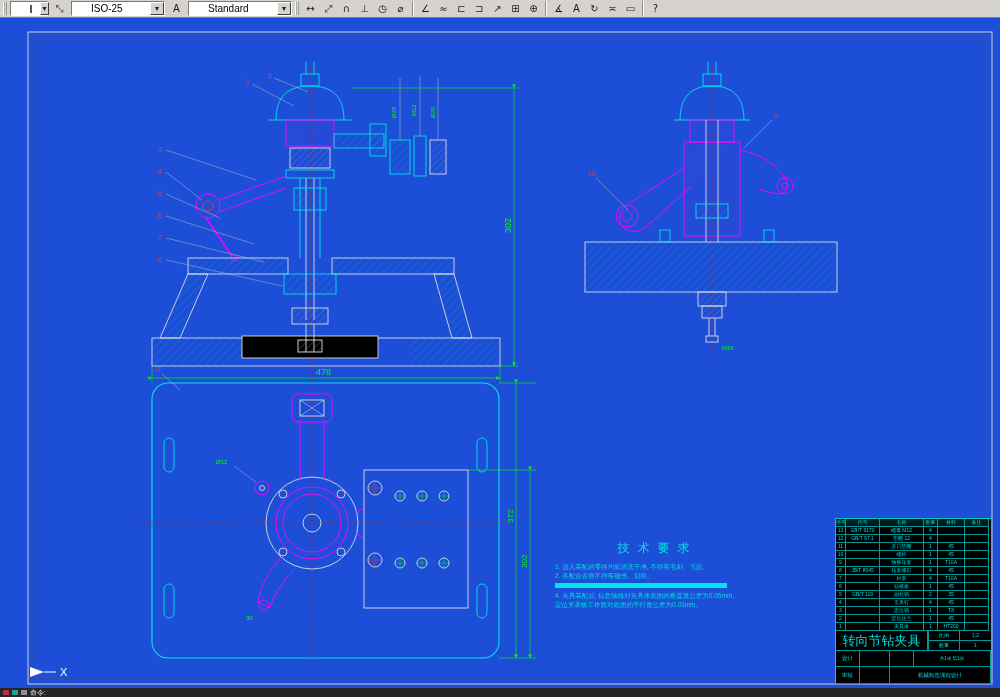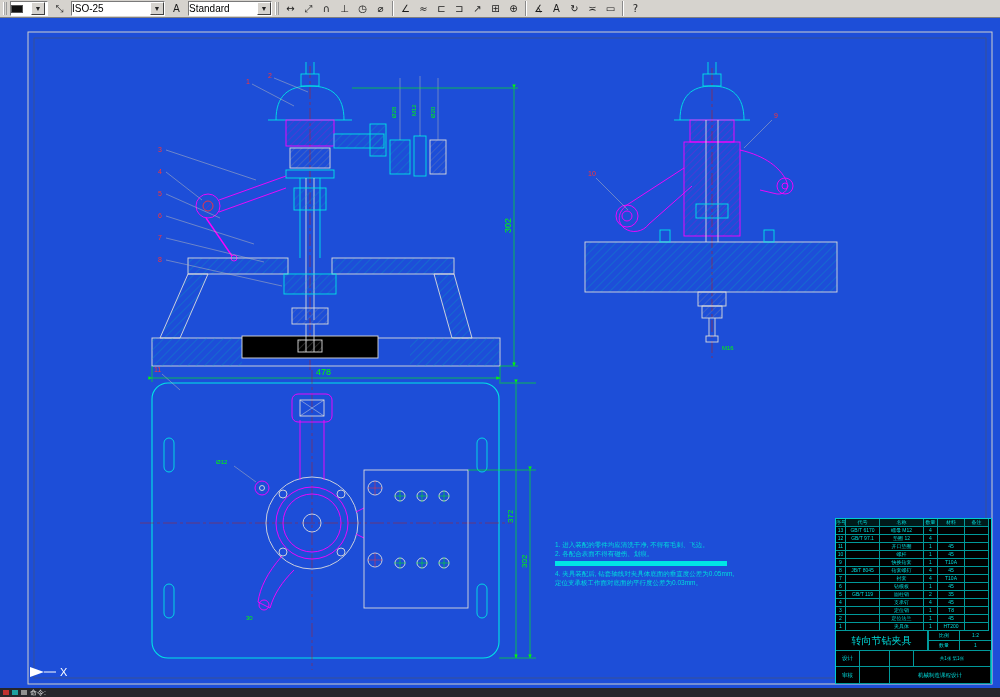--- a/index.html
+++ b/index.html
@@ -4,21 +4,21 @@
 <style>
 *{margin:0;padding:0;box-sizing:border-box}
 html,body{width:1000px;height:697px;overflow:hidden}
 body{background:#000;font-family:"Liberation Sans",sans-serif;position:relative}
 
 
 .toolbar{position:absolute;top:0;left:0;width:1000px;height:18px;background:#d6d3ce;
  border-bottom:1px solid #808080;display:flex;align-items:center;gap:3px;padding:1px 3px}
 .grip{width:4px;height:13px;border-left:2px ridge #fff;border-right:1px solid #9a9a9a}
 .combo{display:flex;align-items:center;height:15px;background:#fff;
- border:1px solid;border-color:#7a7a7a #fff #fff #7a7a7a;font-size:10px;color:#000;padding-left:0}
+ border:1px solid;border-color:#7a7a7a #fff #fff #7a7a7a;font-size:10px;color:#000;padding-left:19px}
 .combo .cval{white-space:nowrap;overflow:hidden;flex:1}
 .combo .arrow{width:14px;height:13px;background:#d6d3ce;border:1px solid;
  border-color:#fff #404040 #404040 #fff;font-size:7px;color:#222;
  display:flex;align-items:center;justify-content:center}
 .swatch{width:12px;height:8px;background:#111;border:1px solid #555;margin-right:8px}
 .tbtn{width:17px;height:16px;background:#d6d3ce;border:1px solid #d6d3ce;font-size:10px;
  line-height:1;color:#1a1a1a;display:flex;align-items:center;justify-content:center;padding:0;
  font-family:"DejaVu Sans",sans-serif}
 .tsep{width:2px;height:15px;border-left:1px solid #8a8a8a;border-right:1px solid #fff;margin:0 2px}
 
@@ -36,21 +36,21 @@
 .titleblock{position:absolute;left:835px;top:500px;width:157px;height:166px;background:#000;
  border:1px solid #00cccc;color:#00dcdc}
 .plist{display:grid;grid-template-columns:10px 34px 44px 14px 27px 24px}
 .plist div{border-right:1px solid #00999a;border-bottom:1px solid #00999a;
  font-size:5px;line-height:7px;height:8px;overflow:hidden;text-align:center;white-space:nowrap}
 .plist div.hd{background:#001a1a}
 .tbarea{width:100%}
 .tr{display:flex}
 .tc{border-right:1px solid #00999a;border-bottom:1px solid #00999a;font-size:5.5px;
  display:flex;align-items:center;justify-content:center;overflow:hidden;white-space:nowrap}
-.tba-name{width:92px;height:20px;font-size:10px}
+.tba-name{width:92px;height:20px;font-size:13px}
 .mini{width:63px;height:20px;display:grid;grid-template-columns:31px 32px;grid-template-rows:10px 10px}
 .mini div{border-left:1px solid #00999a;border-bottom:1px solid #00999a;font-size:5px;
  line-height:9px;text-align:center;overflow:hidden}
 
 
 .statusbar{position:absolute;bottom:0;left:0;width:1000px;height:9px;background:#26262b;
  display:flex;align-items:center;gap:3px;padding:0 3px;color:#ddd;font-size:7px;line-height:9px}
 .chip{width:6px;height:5px;display:inline-block}
 </style>
 </head>
@@ -66,21 +66,21 @@
 
   <button class="tbtn">⤡</button>
 
   <div class="combo" style="width:94px">
     <span class="cval">ISO-25</span>
     <span class="arrow">▼</span>
   </div>
 
   <button class="tbtn">A</button>
 
-  <div class="combo" style="width:84px">
+  <div class="combo" style="width:104px">
     <span class="cval">Standard</span>
     <span class="arrow">▼</span>
   </div>
 
   <div class="grip"></div>
 
   <div style="display:flex;align-items:center;gap:1px">
       <button class="tbtn">↔</button>
       <button class="tbtn">⤢</button>
       <button class="tbtn">∩</button>
@@ -333,20 +333,21 @@
 </g>
 
 <g>
   <polygon points="30,649 30,659 44,654" fill="#ffffff"></polygon>
   <line x1="44" y1="654" x2="56" y2="654" stroke="#ffffff" stroke-width="1"></line>
   <text x="60" y="658" fill="#ffffff" font-size="11" font-family="Liberation Sans, sans-serif">X</text>
 </g>
 </svg>
 
 <div class="techreq">
+  <div class="title">技术要求</div>
   <div>
         <div class="note">1. 进入装配的零件均应清洗干净, 不得有毛刺、飞边。</div>
         <div class="note">2. 各配合表面不得有碰伤、划痕。</div>
         <div class="notebar"></div>
         <div class="note">4. 夹具装配后, 钻套轴线对夹具体底面的垂直度公差为0.05mm,</div>
         <div class="note">   定位支承板工作面对底面的平行度公差为0.03mm。</div>
       </div>
 </div>
 
 <div class="titleblock">

